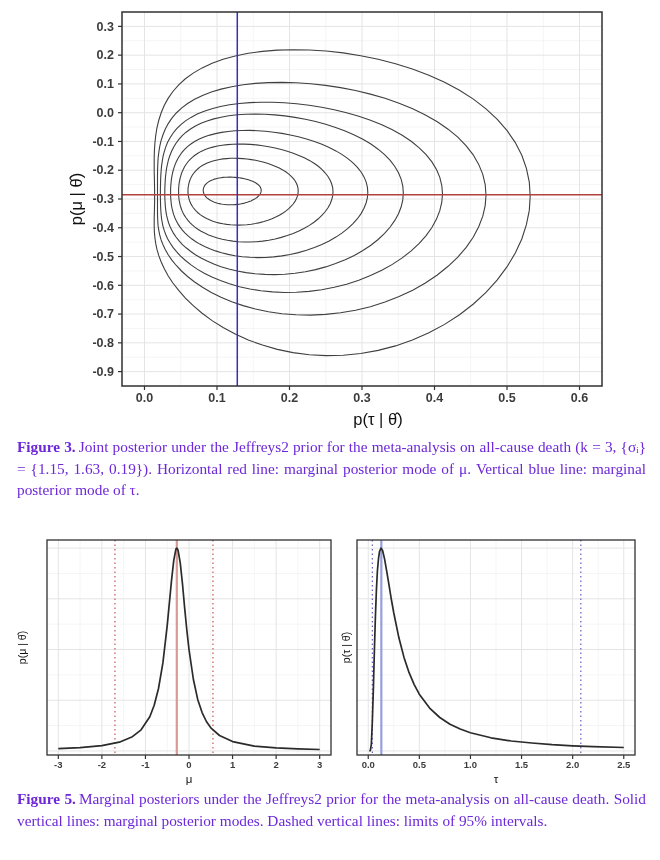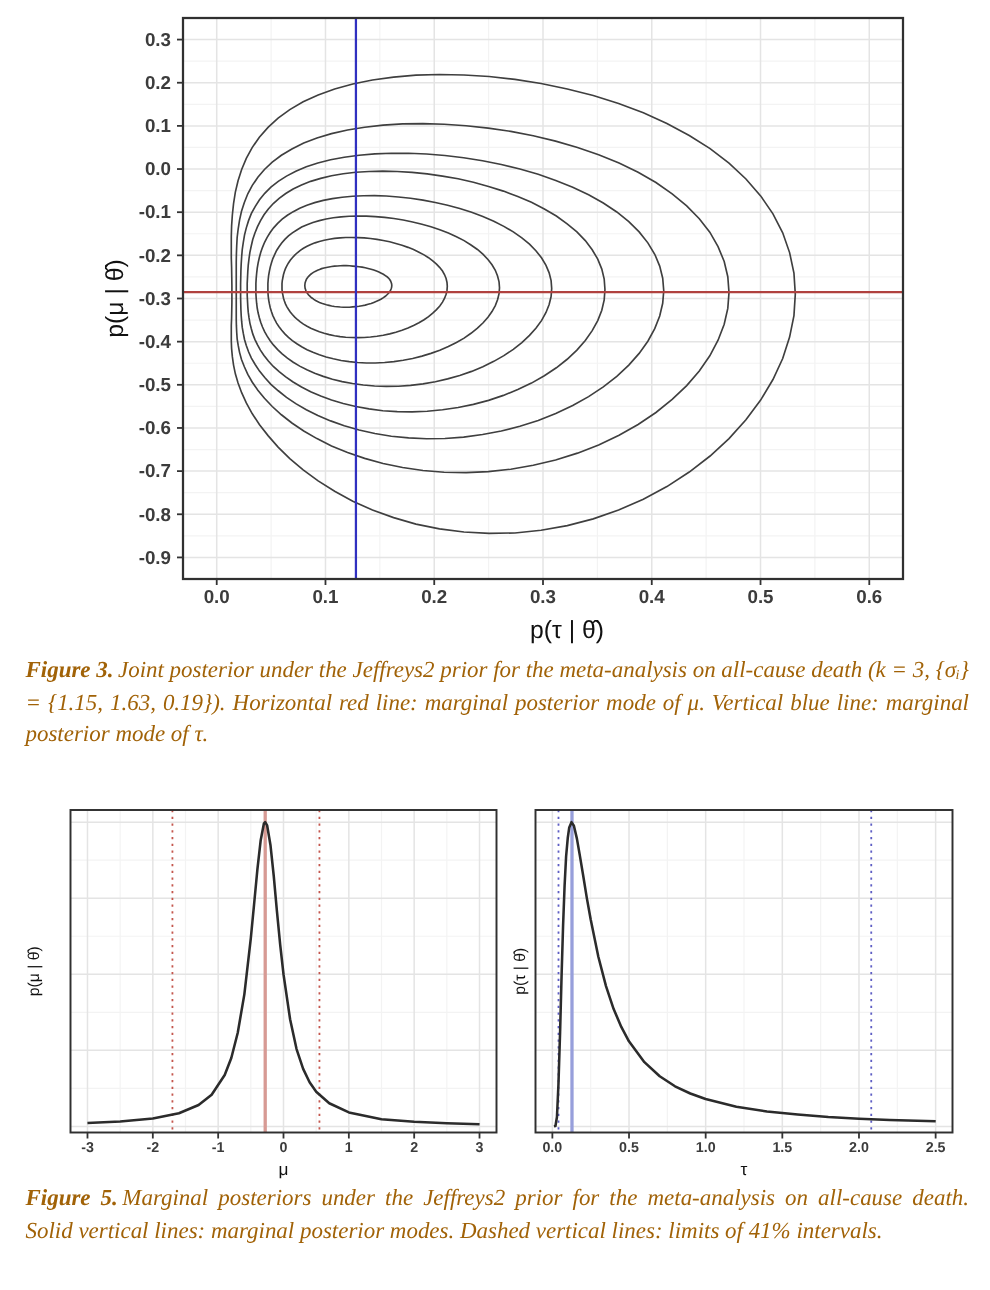--- a/index.html
+++ b/index.html
@@ -1,22 +1,22 @@
 <!DOCTYPE html>
 <html><head>
 <meta charset="utf-8">
 <style>
   html,body{margin:0;padding:0;background:#ffffff;}
   .page{position:relative;width:660px;height:860px;background:#ffffff;overflow:hidden;
         font-family:"Liberation Sans",sans-serif;}
   .plot-svg{position:absolute;display:block;}
   .caption{position:absolute;left:17px;width:629px;
            font-family:"Liberation Serif","DejaVu Serif",serif;
-           font-style:italic;font-size:15.3px;line-height:1.42;
-           text-align:justify;color:#a16207;}
+           font-size:15.3px;line-height:1.42;
+           text-align:justify;color:#6d28d9;}
   .cap-label{font-weight:bold;margin-right:3px;}
 </style>
 </head>
 <body>
 
 <div class="page">
 
   <svg id="contour-svg" class="plot-svg" style="left:0;top:0;" width="660" height="432" viewBox="0 0 660 432">
       <line x1="180.7311178247734" y1="12" x2="180.7311178247734" y2="386" stroke="#f3f3f3" stroke-width="0.8"></line>
       <line x1="253.23867069486406" y1="12" x2="253.23867069486406" y2="386" stroke="#f3f3f3" stroke-width="0.8"></line>
@@ -197,16 +197,16 @@
       <text x="181.55147058823533" y="246" font-size="9.5" text-anchor="middle" fill="#3c3c3c" font-family="&quot;Liberation Sans&quot;,&quot;DejaVu Sans&quot;,sans-serif" font-weight="600">1.5</text>
       <line x1="232.65441176470588" y1="233" x2="232.65441176470588" y2="237" stroke="#333" stroke-width="1.2"></line>
       <text x="232.65441176470588" y="246" font-size="9.5" text-anchor="middle" fill="#3c3c3c" font-family="&quot;Liberation Sans&quot;,&quot;DejaVu Sans&quot;,sans-serif" font-weight="600">2.0</text>
       <line x1="283.75735294117646" y1="233" x2="283.75735294117646" y2="237" stroke="#333" stroke-width="1.2"></line>
       <text x="283.75735294117646" y="246" font-size="9.5" text-anchor="middle" fill="#3c3c3c" font-family="&quot;Liberation Sans&quot;,&quot;DejaVu Sans&quot;,sans-serif" font-weight="600">2.5</text>
       <text x="156" y="261" font-size="11.5" text-anchor="middle" fill="#111111" font-family="&quot;Liberation Sans&quot;,&quot;DejaVu Sans&quot;,sans-serif" font-weight="500">τ</text>
       <text x="10" y="125.5" font-size="10.5" text-anchor="middle" fill="#111111" font-family="&quot;Liberation Sans&quot;,&quot;DejaVu Sans&quot;,sans-serif" font-weight="500" transform="rotate(-90 10 125.5)">p(τ | θ̂)</text>
     </svg>
 
   <div class="caption" style="top:788px;">
-    <span class="cap-label">Figure 5.</span><span>Marginal posteriors under the Jeffreys2 prior for the meta-analysis on all-cause death. Solid vertical lines: marginal posterior modes. Dashed vertical lines: limits of 41% intervals.</span>
+    <span class="cap-label">Figure 5.</span><span>Marginal posteriors under the Jeffreys2 prior for the meta-analysis on all-cause death. Solid vertical lines: marginal posterior modes. Dashed vertical lines: limits of 95% intervals.</span>
   </div>
 
 </div>
 
 </body></html>

